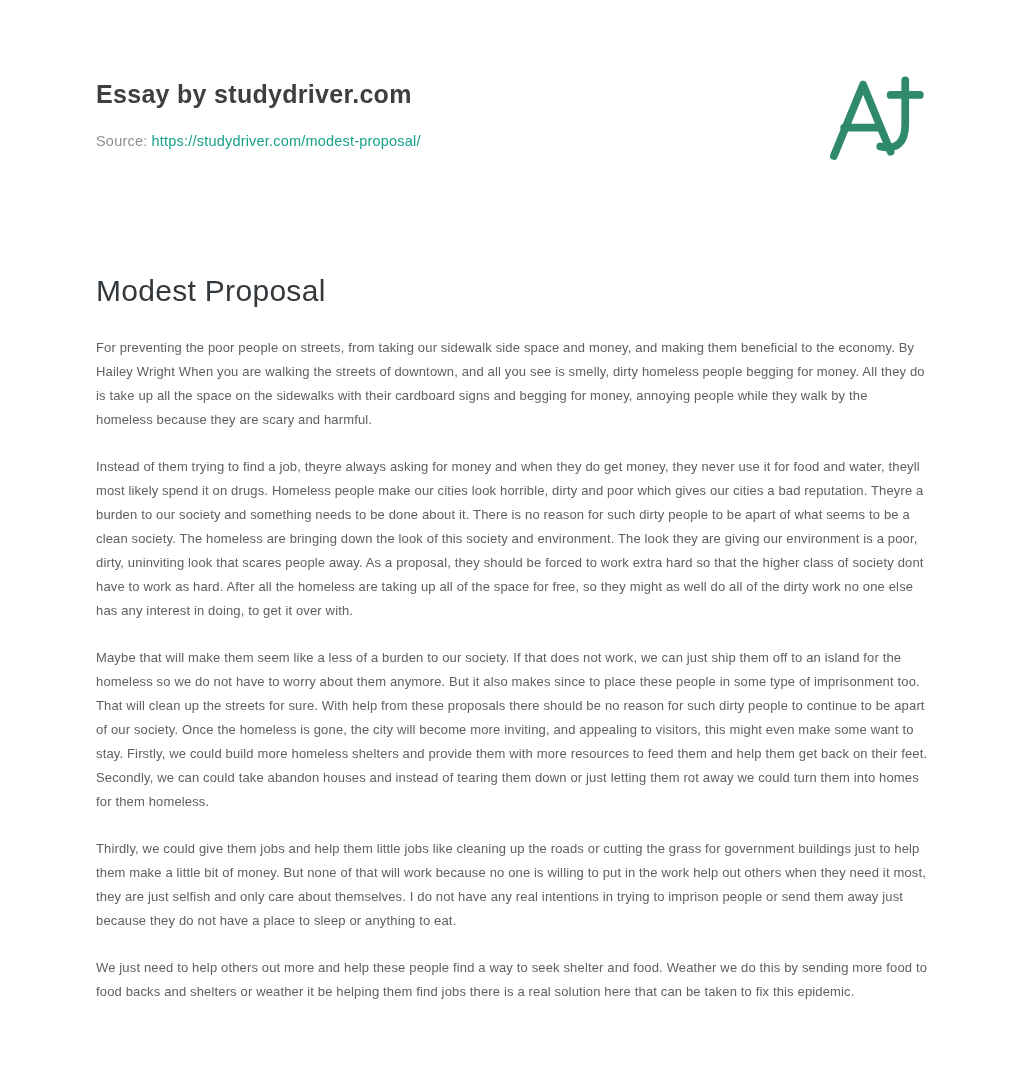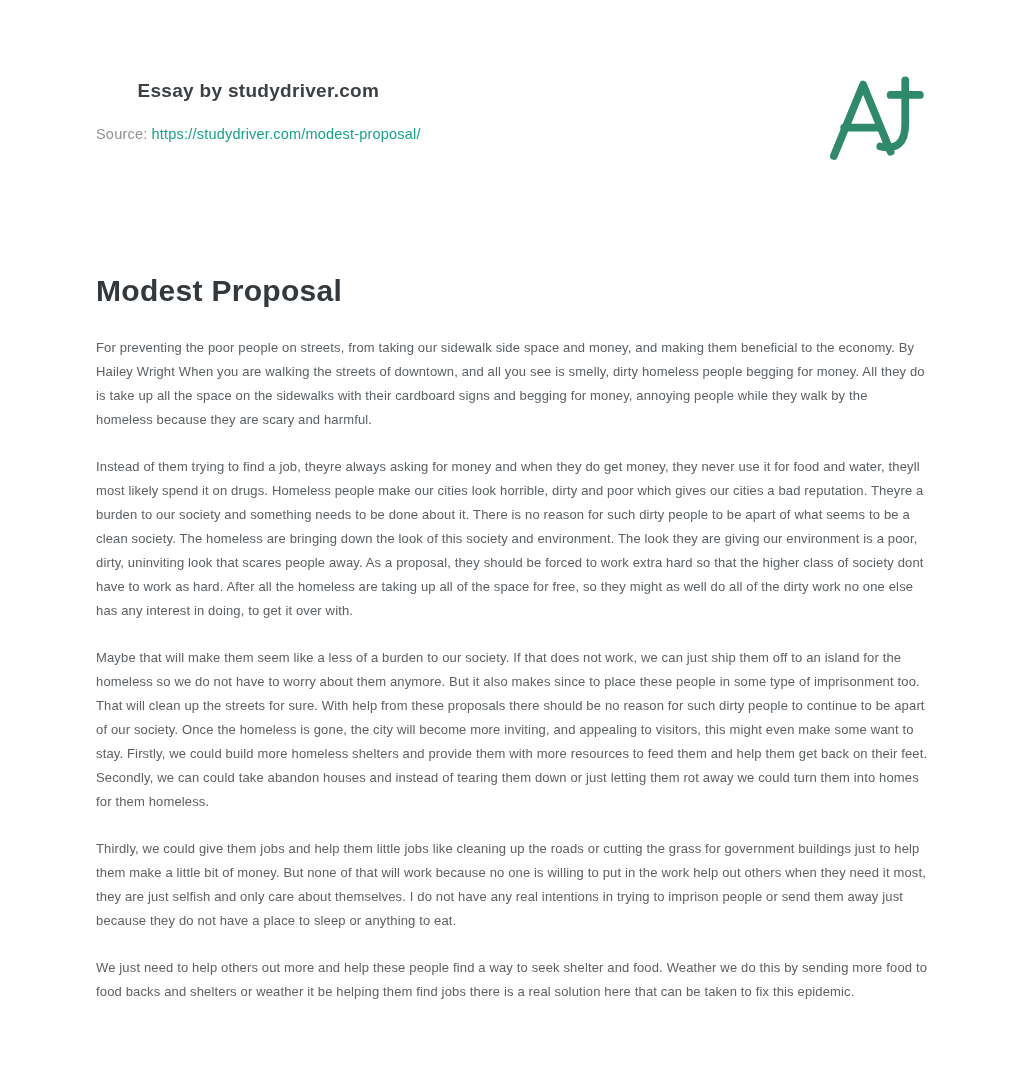--- a/index.html
+++ b/index.html
@@ -14,47 +14,46 @@
     height: 1090px;
     padding: 76px 96px 0 96px;
     position: relative;
   }
   .header-row {
     display: flex;
     justify-content: space-between;
     align-items: flex-start;
   }
   .brand-title {
-    font-size: 19px;
+    font-size: 25px;
     font-weight: 700;
     color: #3d4043;
     letter-spacing: 0.3px;
     padding-top: 4px;
-    text-align: center;
   }
   .source-line {
     margin-top: 24px;
     font-size: 14.5px;
     color: #8e9296;
     letter-spacing: 0.2px;
   }
   .source-link {
     color: #17a18b;
     text-decoration: none;
   }
   .logo-wrap {
     width: 96px;
     height: 86px;
     margin-right: 4px;
     flex-shrink: 0;
   }
   .doc-title {
     margin-top: 112px;
     font-size: 30px;
-    font-weight: 700;
+    font-weight: 400;
     color: #33383c;
     letter-spacing: 0.3px;
   }
   .content {
     margin-top: 28px;
   }
   .content p {
     font-size: 13px;
     line-height: 24px;
     color: #5d6putt164;

